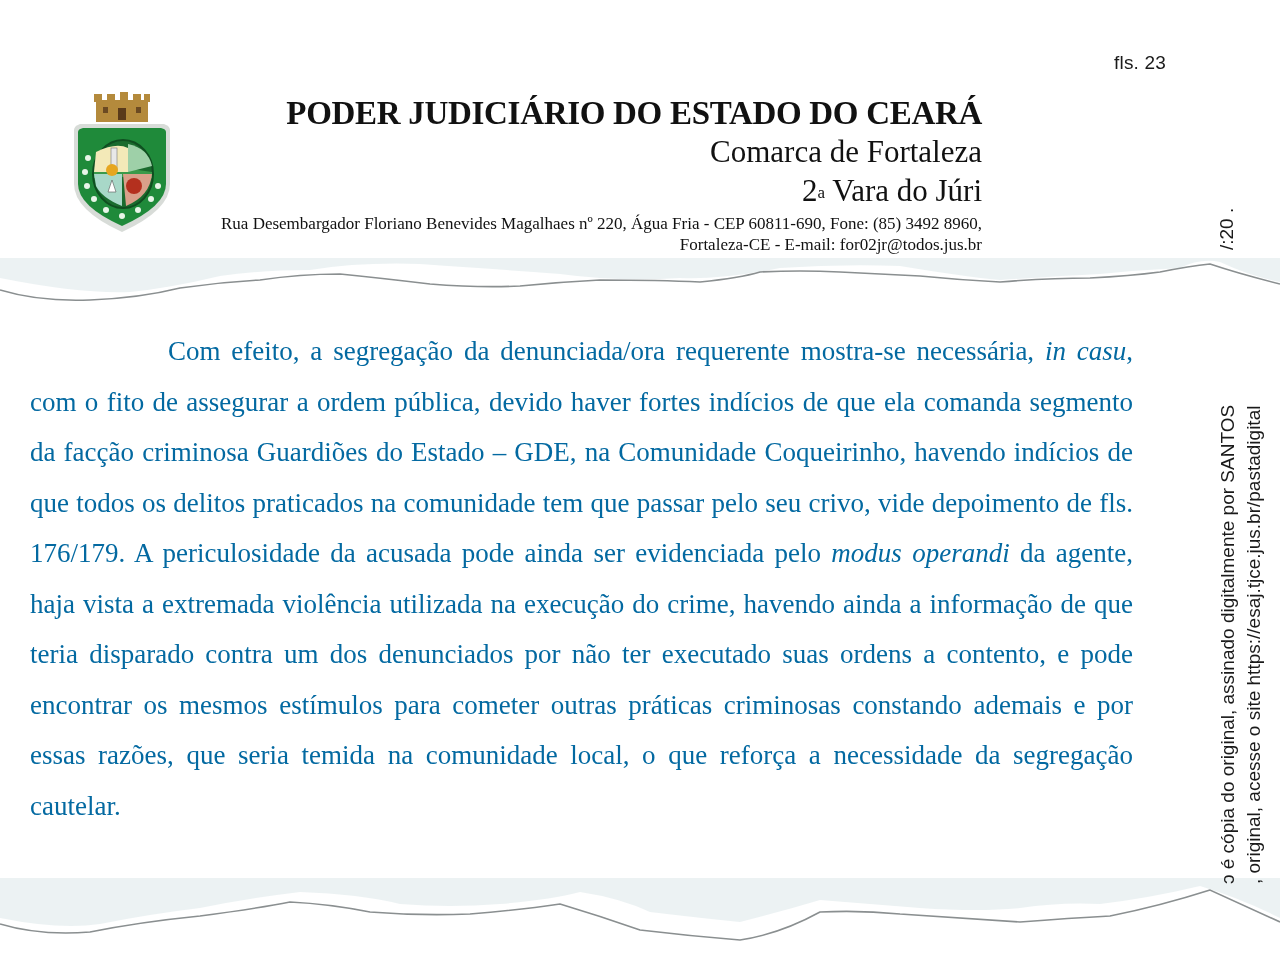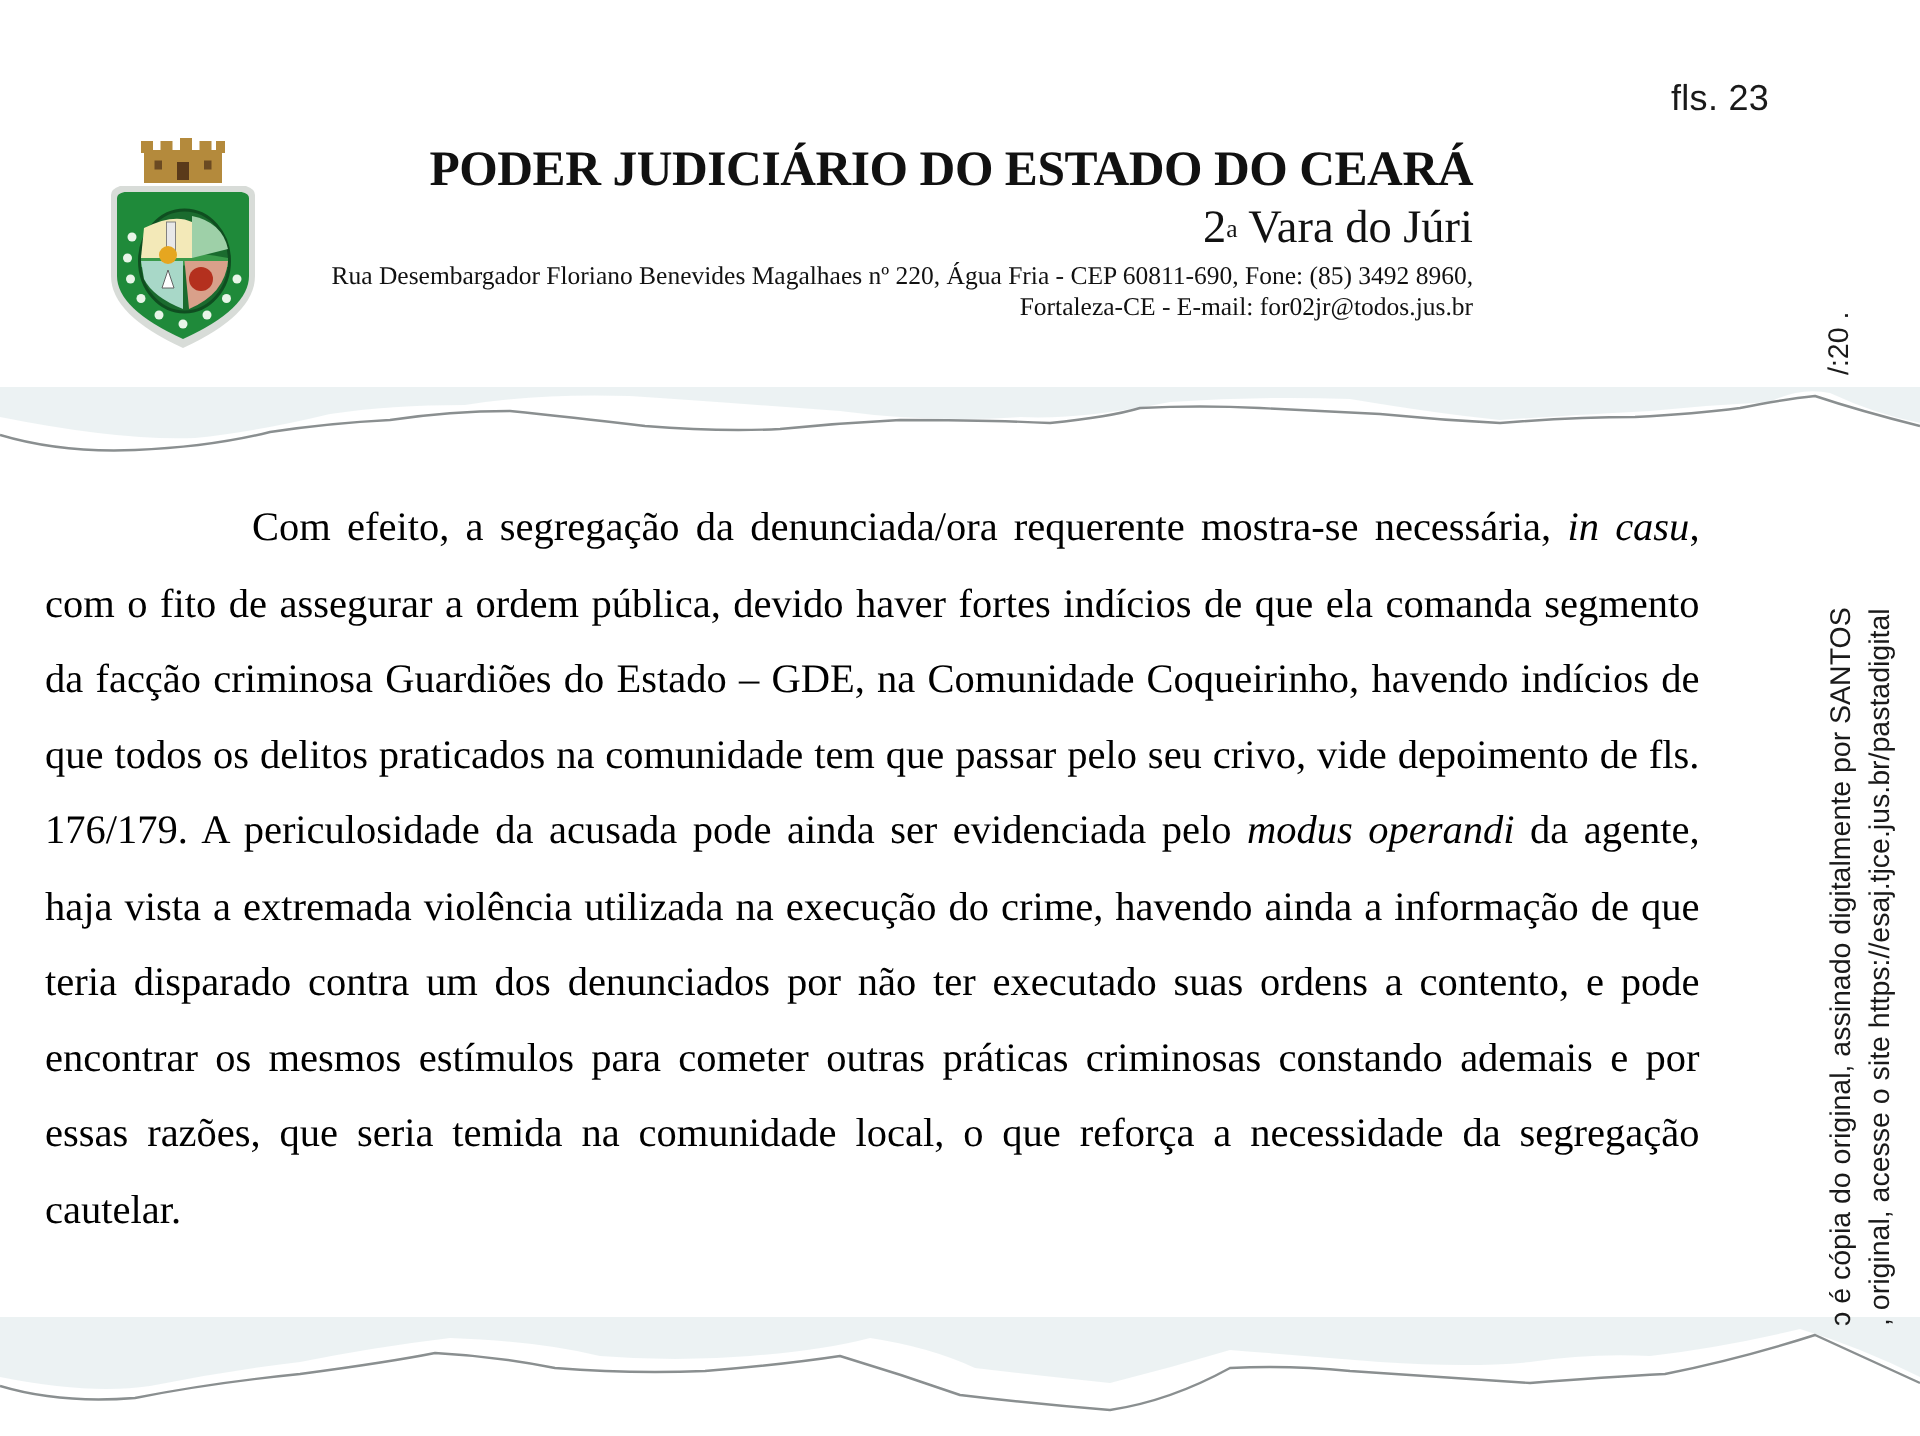--- a/index.html
+++ b/index.html
@@ -4,37 +4,37 @@
   <style>
     html, body { margin: 0; padding: 0; }
     body {
       width: 1280px; height: 957px; position: relative; overflow: hidden;
       background: #ffffff; color: #111;
       font-family: "Liberation Serif", "DejaVu Serif", serif;
     }
     .page-number {
       position: absolute; top: 52px; left: 1114px;
       font-family: "Liberation Sans", "DejaVu Sans", sans-serif;
-      font-size: 24px; color: #1a1a1a; letter-spacing: 0.2px;
+      font-size: 19px; color: #1a1a1a; letter-spacing: 0.2px;
     }
     .header { position: absolute; left: 0; top: 0; width: 1280px; height: 320px; }
     .coat-of-arms { position: absolute; left: 66px; top: 92px; width: 112px; height: 142px; }
     .header-text { position: absolute; left: 221px; top: 94px; text-align: right; }
     .court-title { font-size: 33px; font-weight: bold; line-height: 38px; margin: 0; white-space: nowrap; letter-spacing: -0.3px; }
     .court-comarca { font-size: 31px; line-height: 40px; margin: 0; white-space: nowrap; }
     .court-vara { font-size: 31px; line-height: 38px; margin: 0; white-space: nowrap; font-family: Liberation Serif, serif; }
     .court-vara sup { font-size: 17px; vertical-align: top; position: relative; top: 2px; }
     .court-address { font-size: 17px; line-height: 21px; margin-top: 3px; white-space: nowrap; font-family: Liberation Serif, serif; }
     .tear { position: absolute; left: 0; width: 1280px; }
     .tear-top { top: 258px; height: 70px; }
     .tear-bottom { top: 878px; height: 80px; }
     .body-text {
       position: absolute; left: 30px; top: 326px; width: 1103px;
       font-size: 27px; line-height: 50.5px; text-align: justify;
-      color: #000000;
+      color: #0369a1;
     }
     .body-text .indent { display: inline-block; width: 138px; }
     .body-text em { font-style: italic; }
     .side-stamp {
       position: absolute;
       font-family: "Liberation Sans", "DejaVu Sans", sans-serif;
       font-size: 19px; color: #1a1a1a; white-space: nowrap;
       transform-origin: left top; transform: rotate(-90deg);
     }
     .stamp-line-1 { left: 1217px; top: 884px; }
@@ -79,20 +79,21 @@
     <path d="M28 82 L56 82 L56 114 Q36 106 30 94 Z" fill="#a8d8c8"></path>
     <path d="M57 82 L86 82 Q84 104 60 114 Z" fill="#d9a08a"></path>
     <circle cx="68" cy="94" r="8" fill="#b4301e"></circle>
     <rect x="45" y="56" width="6" height="22" fill="#e8e8e8" stroke="#777" stroke-width="0.6"></rect>
     <circle cx="46" cy="78" r="6" fill="#e6a620"></circle>
     <path d="M42 100 L46 88 L50 100 Z" fill="#ffffff" stroke="#555" stroke-width="0.6"></path>
   </svg>
 
   <div class="header-text">
     <p class="court-title">PODER JUDICIÁRIO DO ESTADO DO CEARÁ</p>
+    <p class="court-comarca">Comarca de Fortaleza</p>
     <p class="court-vara"><span>2</span><sup>a</sup><span> Vara do Júri</span></p>
     <div class="court-address">
       <div>Rua Desembargador Floriano Benevides Magalhaes nº 220, Água Fria - CEP 60811-690, Fone: (85) 3492 8960,</div>
       <div>Fortaleza-CE - E-mail: for02jr@todos.jus.br</div>
     </div>
   </div>
 </div>
 
 <svg class="tear tear-top" viewBox="0 0 1280 70" preserveAspectRatio="none">
   <path d="M0 20 Q80 36 130 34 Q170 30 220 18 Q260 12 310 12 Q360 4 420 6 Q480 10 560 16 Q620 24 680 20 Q720 22 780 10 Q840 6 900 8 Q960 18 1000 22 Q1060 18 1100 16 Q1140 12 1180 10 Q1200 0 1220 4 Q1250 18 1280 24 L1280 0 L0 0 Z" fill="#eaf1f2" opacity="0.9"></path>

